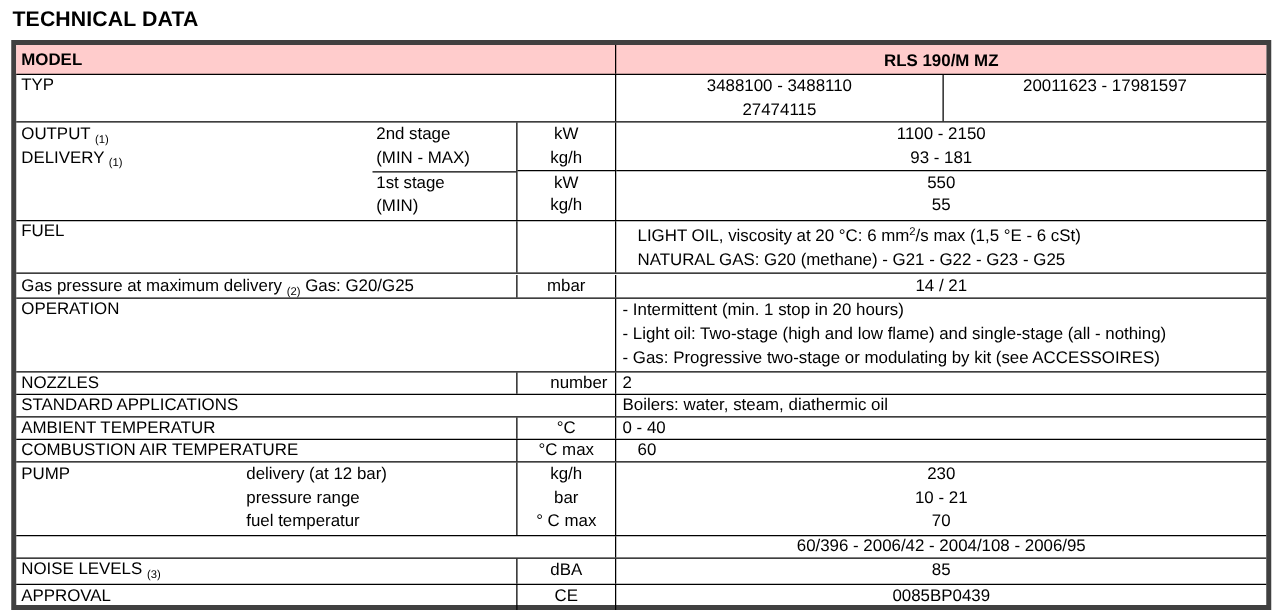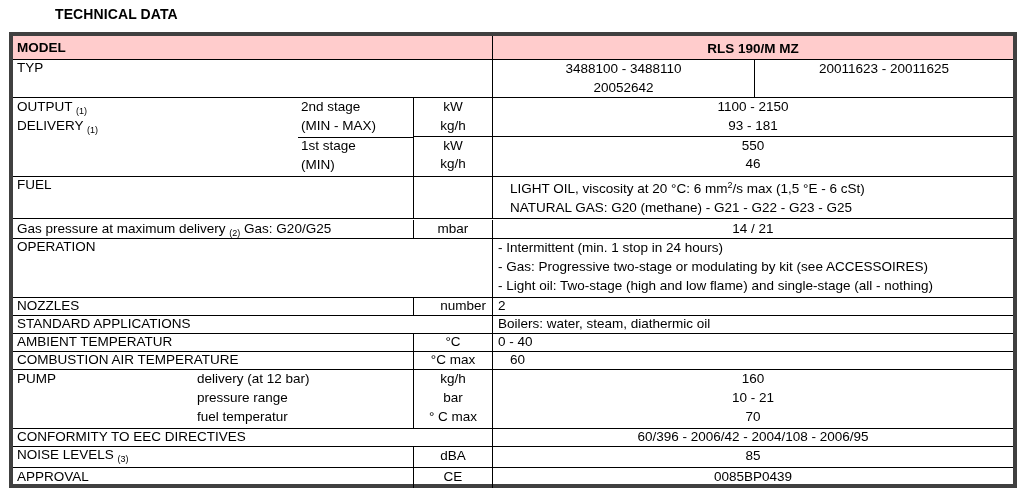--- a/index.html
+++ b/index.html
@@ -1,18 +1,18 @@
 <!DOCTYPE html>
 <html><head>
 <meta charset="utf-8">
 <style>
   html, body { margin: 0; padding: 0; background: #ffffff; }
   body { width: 1024px; height: 493px; position: relative; overflow: hidden;
          font-family: "Liberation Sans", sans-serif; color: #000; }
-  .title { position: absolute; left: 10px; top: 6px; font-size: 14px; font-weight: bold; letter-spacing: 0.1px; margin-left: 45px; }
+  .title { position: absolute; left: 10px; top: 6px; font-size: 17px; font-weight: bold; letter-spacing: 0.1px; }
   .tbl { position: absolute; left: 9px; top: 32px; width: 1008px; height: 456px;
          border: 4px solid #404040; box-sizing: border-box; }
   .row { position: absolute; left: 0; right: 0; border-bottom: 1.5px solid #000; box-sizing: border-box; }
   .row.last { border-bottom: none; }
   .cell { position: absolute; top: 0; bottom: 0; box-sizing: border-box; font-size: 13.5px; line-height: 18px; }
   .vl { border-left: 1.5px solid #000; }
   .lab { left: 4px; padding-top: 0px; }
   .ctr { text-align: center; }
   .hdr { background: #ffcccc; font-weight: bold; }
   sub { font-size: 9px; vertical-align: -3px; }
@@ -28,23 +28,23 @@
 
   <div class="row hdr" style="top:0;height:24px;">
     <div class="cell lab" style="left:4px;width:470px;padding-top:3px;">MODEL</div>
     <div class="cell vl ctr" style="left:479px;right:0;padding-top:4px;">RLS 190/M MZ</div>
   </div>
 
   <div class="row" style="top:24px;height:38px;">
     <div class="cell" style="left:4px;width:470px;top:-1px;">TYP</div>
     <div class="cell vl ctr" style="left:479px;width:262px;">
       <span class="line">3488100 - 3488110</span>
-      <span class="line">20052642</span>
+      <span class="line">27474115</span>
     </div>
-    <div class="cell vl ctr" style="left:741px;right:0;">20011623 - 20011625</div>
+    <div class="cell vl ctr" style="left:741px;right:0;">20011623 - 17981597</div>
   </div>
 
   <div class="row" style="top:62px;height:79px;">
     <div class="cell" style="left:4px;width:280px;">
       <span class="line"><span>OUTPUT</span> <sub>(1)</sub></span>
       <span class="line"><span>DELIVERY</span> <sub>(1)</sub></span>
     </div>
     <div class="cell" style="left:288px;width:112px;top:0;height:39px;">
       <span class="line">2nd stage</span>
       <span class="line">(MIN - MAX)</span>
@@ -57,21 +57,21 @@
     <div class="cell vl ctr" style="left:400px;width:79px;">
       <span class="line">kW</span>
       <span class="line">kg/h</span>
       <span class="line" style="border-top:1.5px solid #000;height:17.5px;">kW</span>
       <span class="line">kg/h</span>
     </div>
     <div class="cell vl ctr" style="left:479px;right:0;">
       <span class="line">1100 - 2150</span>
       <span class="line">93 - 181</span>
       <span class="line" style="border-top:1.5px solid #000;height:17.5px;">550</span>
-      <span class="line">46</span>
+      <span class="line">55</span>
     </div>
   </div>
 
   <div class="row" style="top:141px;height:42px;">
     <div class="cell" style="left:4px;width:390px;top:-1px;">FUEL</div>
     <div class="cell vl" style="left:400px;width:79px;"></div>
     <div class="cell vl" style="left:479px;right:0;padding-left:17px;padding-top:3px;">
       <span class="line"><span>LIGHT OIL, viscosity at 20 °C: 6 mm</span><sup>2</sup><span>/s max (1,5 °E - 6 cSt)</span></span>
       <span class="line">NATURAL GAS: G20 (methane) - G21 - G22 - G23 - G25</span>
     </div>
@@ -81,23 +81,23 @@
     <div class="cell" style="left:4px;width:395px;top:1px;">
       <span>Gas pressure at maximum delivery</span> <sub>(2)</sub> <span>Gas: G20/G25</span>
     </div>
     <div class="cell vl ctr" style="left:400px;width:79px;top:1px;">mbar</div>
     <div class="cell vl ctr" style="left:479px;right:0;top:1px;">14 / 21</div>
   </div>
 
   <div class="row" style="top:203px;height:59px;">
     <div class="cell" style="left:4px;width:470px;top:-1px;">OPERATION</div>
     <div class="cell vl" style="left:479px;right:0;padding-left:5px;">
-      <span class="line">- Intermittent (min. 1 stop in 24 hours)</span>
+      <span class="line">- Intermittent (min. 1 stop in 20 hours)</span>
+      <span class="line">- Light oil: Two-stage (high and low flame) and single-stage (all - nothing)</span>
       <span class="line">- Gas: Progressive two-stage or modulating by kit (see ACCESSOIRES)</span>
-      <span class="line">- Light oil: Two-stage (high and low flame) and single-stage (all - nothing)</span>
     </div>
   </div>
 
   <div class="row" style="top:262px;height:18px;">
     <div class="cell" style="left:4px;width:390px;line-height:16px;">NOZZLES</div>
     <div class="cell vl" style="left:400px;width:79px;text-align:right;padding-right:6px;line-height:16px;">number</div>
     <div class="cell vl" style="left:479px;right:0;padding-left:5px;line-height:16px;">2</div>
   </div>
 
   <div class="row" style="top:280px;height:18px;">
@@ -123,28 +123,27 @@
       <span class="line">delivery (at 12 bar)</span>
       <span class="line">pressure range</span>
       <span class="line">fuel temperatur</span>
     </div>
     <div class="cell vl ctr" style="left:400px;width:79px;">
       <span class="line">kg/h</span>
       <span class="line">bar</span>
       <span class="line">° C max</span>
     </div>
     <div class="cell vl ctr" style="left:479px;right:0;">
-      <span class="line">160</span>
+      <span class="line">230</span>
       <span class="line">10 - 21</span>
       <span class="line">70</span>
     </div>
   </div>
 
   <div class="row" style="top:393px;height:18px;">
-    <div class="cell" style="left:4px;width:470px;line-height:16px;">CONFORMITY TO EEC DIRECTIVES</div>
     <div class="cell vl ctr" style="left:479px;right:0;line-height:16px;">60/396 - 2006/42 - 2004/108 - 2006/95</div>
   </div>
 
   <div class="row" style="top:411px;height:21px;">
     <div class="cell" style="left:4px;width:390px;line-height:16px;">
       <span>NOISE LEVELS</span> <sub>(3)</sub>
     </div>
     <div class="cell vl ctr" style="left:400px;width:79px;line-height:17px;">dBA</div>
     <div class="cell vl ctr" style="left:479px;right:0;line-height:17px;">85</div>
   </div>

